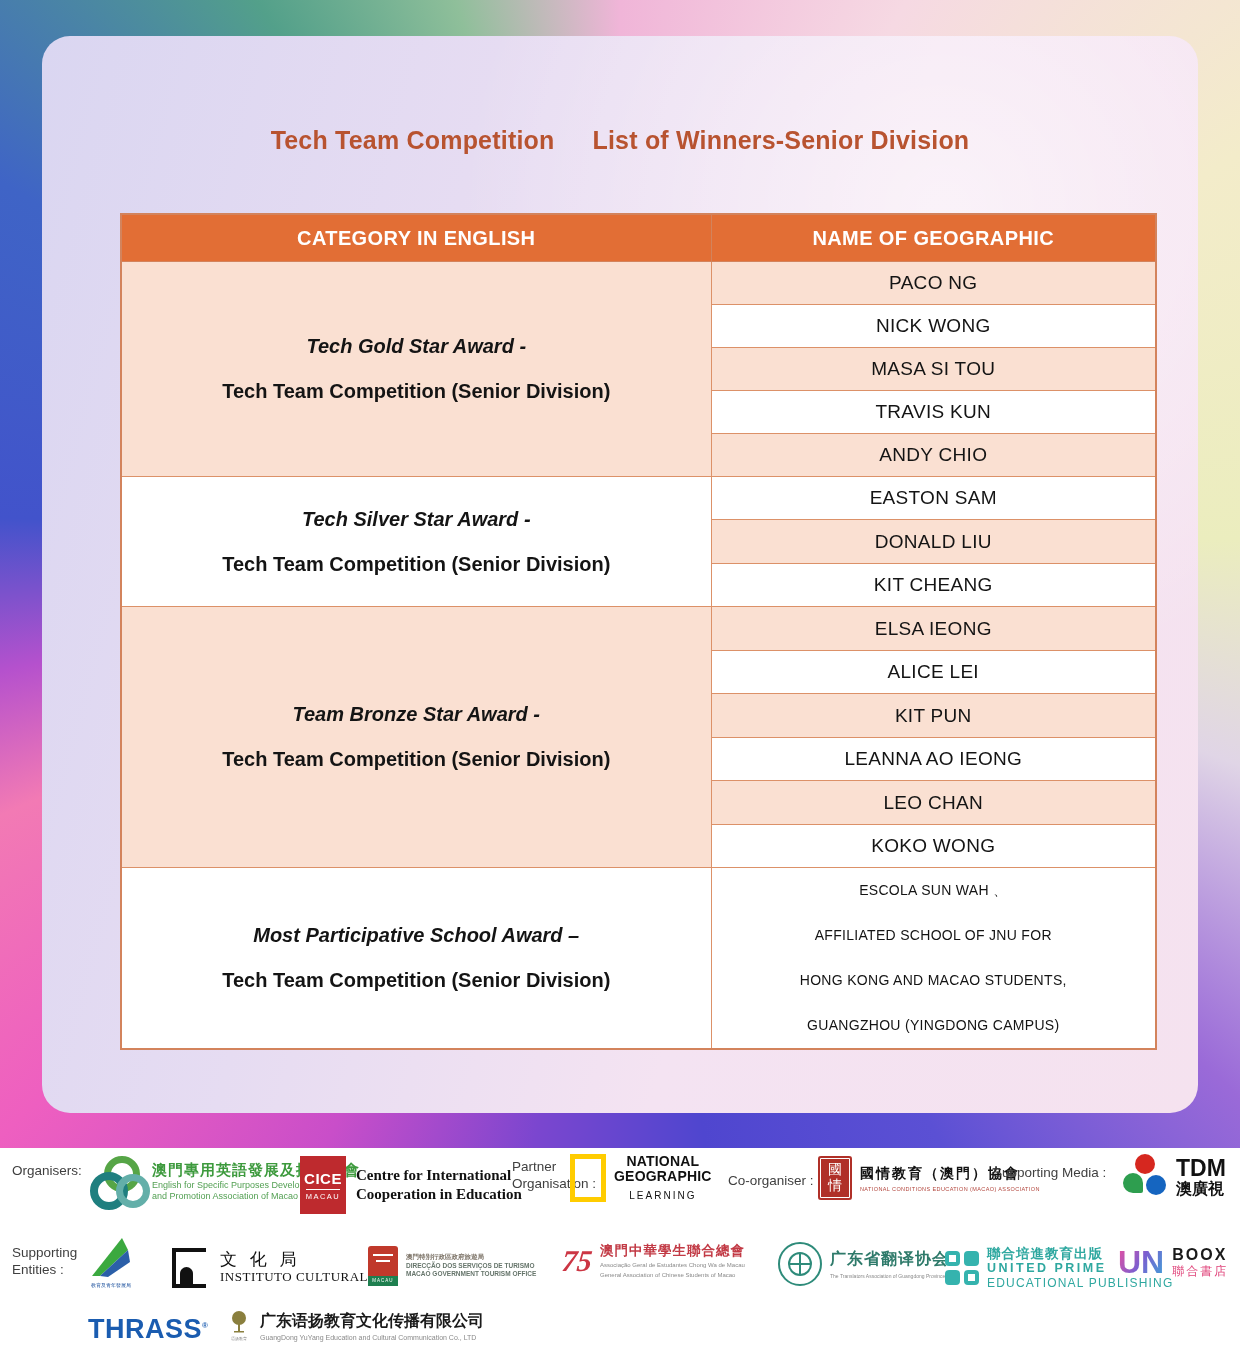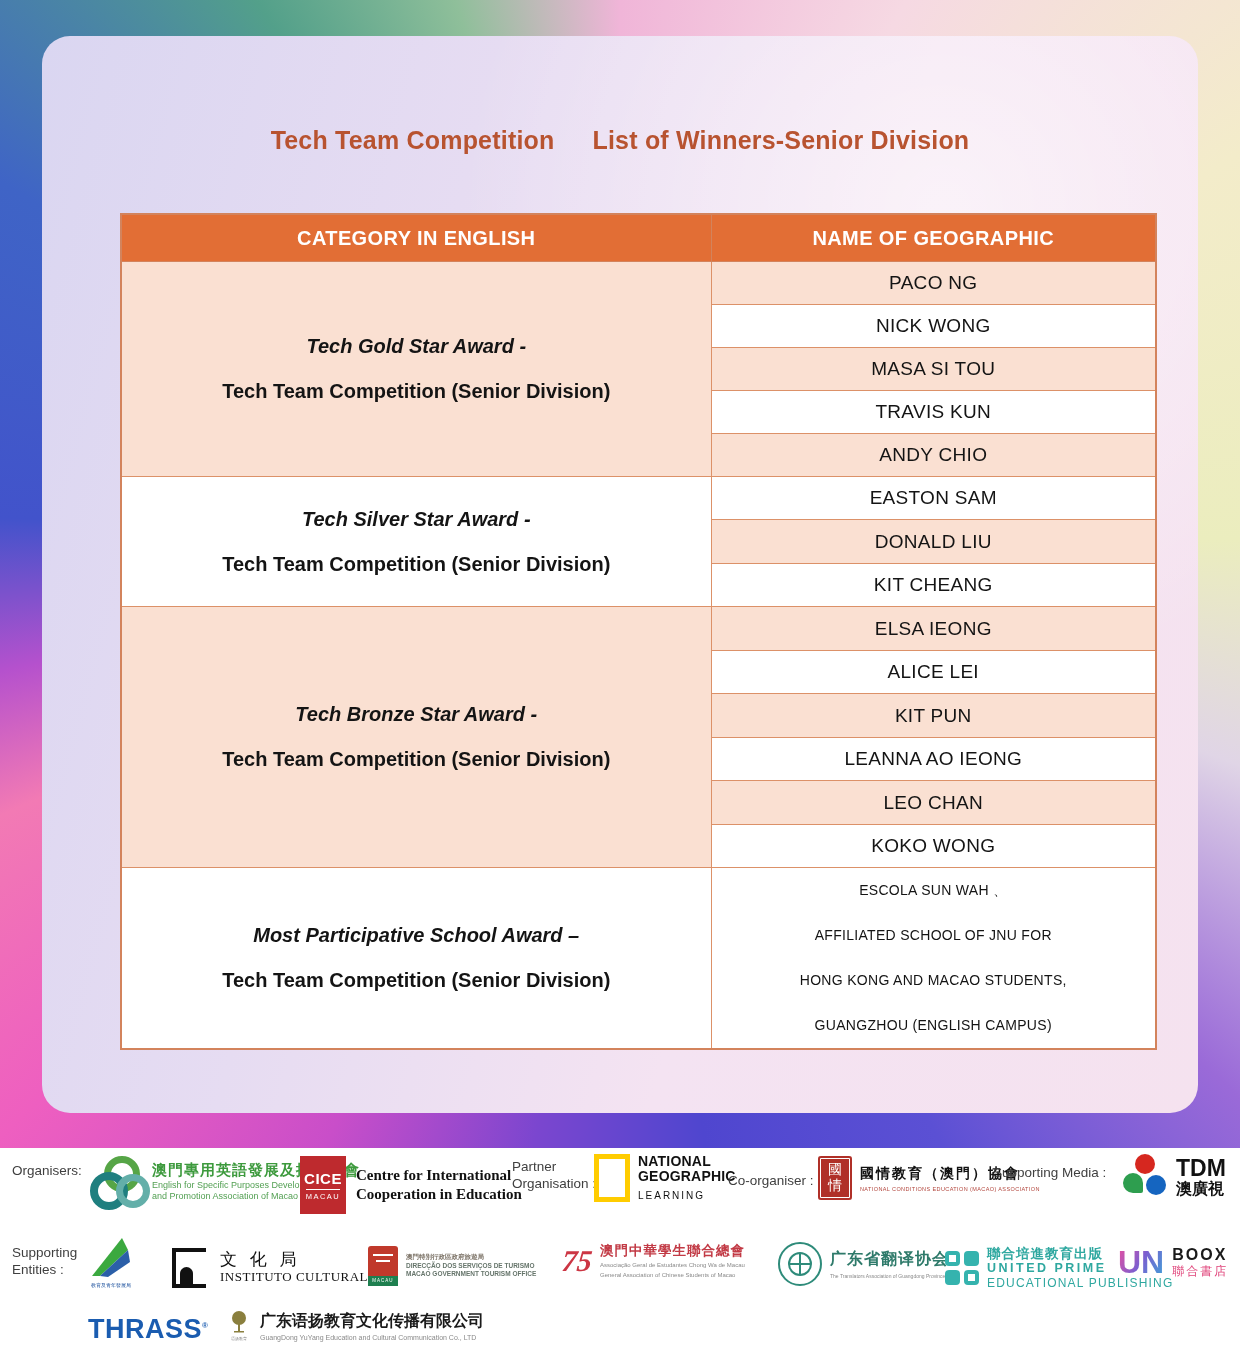--- a/index.html
+++ b/index.html
@@ -191,21 +191,21 @@
       </tr>
       <tr class="h43">
           <td class="name peach">DONALD LIU</td>
         </tr>
       <tr>
           <td class="name white">KIT CHEANG</td>
         </tr>
 
       <tr class="h43">
         <td class="cat peach" rowspan="6">
-          <div class="l1">Tech Bronze Star Award -</div>
+          <div class="l1">Team Bronze Star Award -</div>
           <div class="l2">Tech Team Competition (Senior Division)</div>
         </td>
         <td class="name peach">ELSA IEONG</td>
       </tr>
       <tr>
           <td class="name white">ALICE LEI</td>
         </tr>
       <tr class="h43">
           <td class="name peach">KIT PUN</td>
         </tr>
@@ -221,21 +221,21 @@
 
       <tr>
         <td class="cat white">
           <div class="l1">Most Participative School Award –</div>
           <div class="l2">Tech Team Competition (Senior Division)</div>
         </td>
         <td class="school white">
           <div>ESCOLA SUN WAH 、</div>
           <div>AFFILIATED SCHOOL OF JNU FOR</div>
           <div>HONG KONG AND MACAO STUDENTS,</div>
-          <div>GUANGZHOU (ENGLISH CAMPUS)</div>
+          <div>GUANGZHOU (YINGDONG CAMPUS)</div>
         </td>
       </tr>
     </tbody>
   </table>
 </div>
 
 <div class="footer">
 
   <div class="fitem lbl" style="left:12px;top:14px;">Organisers:</div>
 
@@ -262,21 +262,21 @@
       <div class="cice-en">Centre for International</div>
       <div class="cice-en">Cooperation in Education</div>
     </div>
   </div>
 
   <div class="fitem lbl col" style="left:512px;top:10px;align-items:flex-start;">
     <div>Partner</div>
     <div>Organisation :</div>
   </div>
 
-  <div class="fitem gap8" style="left:594px;top:6px;align-items:flex-start;">
+  <div class="fitem gap8" style="left:570px;top:6px;align-items:flex-start;text-align:center;">
     <div class="ng-frame"></div>
     <div class="col">
       <div class="ng-txt">NATIONAL</div>
       <div class="ng-txt">GEOGRAPHIC</div>
       <div class="ng-txt ng-learn">LEARNING</div>
     </div>
   </div>
 
   <div class="fitem lbl" style="left:728px;top:24px;">Co-organiser :</div>
 

